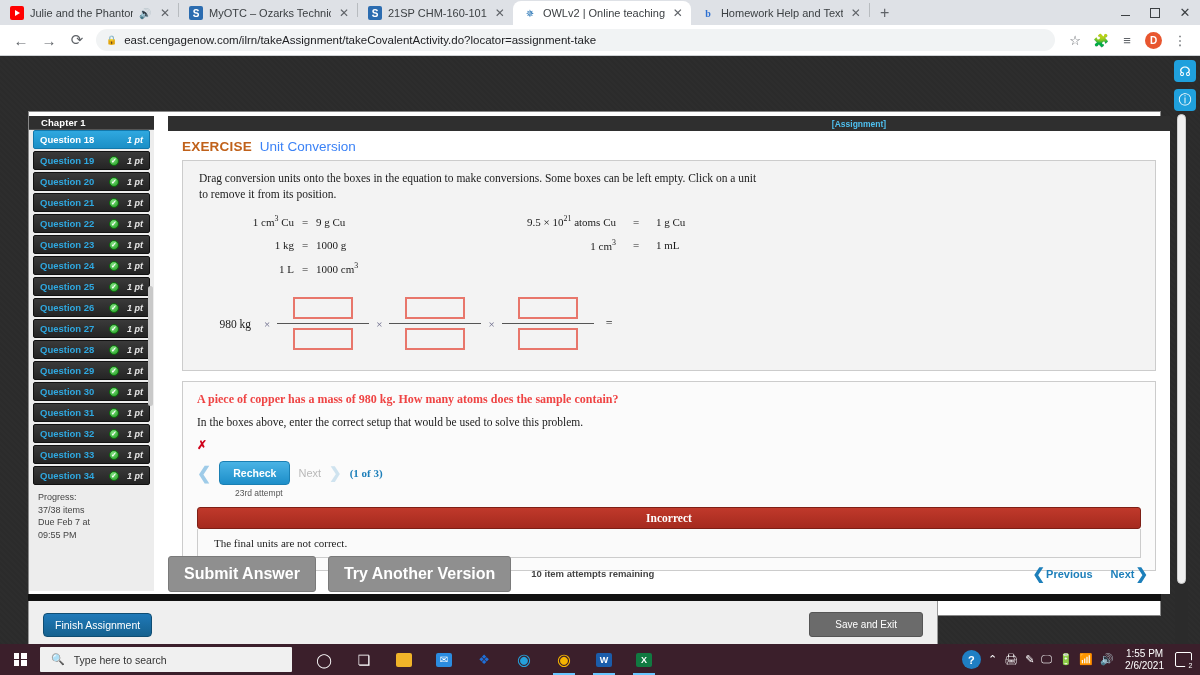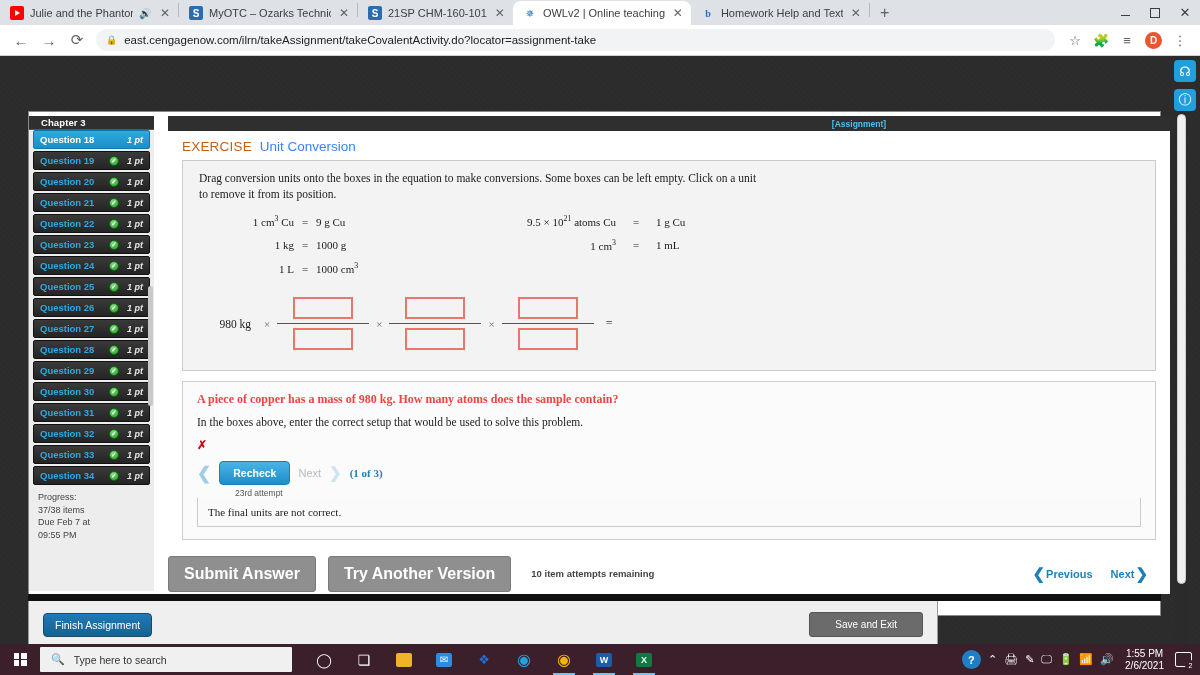--- a/index.html
+++ b/index.html
@@ -139,21 +139,21 @@
   .refbar {
     height:15px; background:#2f2f2f; display:flex; align-items:center;
     justify-content:center;
   }
   .refbar a { color:#4fc0f0; font-size:8.5px; font-weight:bold; text-decoration:none;
     margin-right:-380px; }
   .ex-head {
     padding:8px 0 6px 14px; font-size:13.5px; color:#333;
     font-family:"Liberation Sans", sans-serif;
   }
-  .ex-head .ex-word { color:#c0611a; font-weight:normal; letter-spacing:.2px; }
+  .ex-head .ex-word { color:#c0611a; font-weight:bold; letter-spacing:.2px; }
   .ex-head .ex-title { color:#3b82f6; font-weight:normal; margin-left:4px;}
 
   .ex-card {
     margin:0 14px; background:#f3f3f3; border:1px solid #ccc;
     padding:10px 16px 14px 16px; font-family:"Liberation Serif", serif;
     color:#1b1b1b;
   }
   .instr { font-size:11.5px; line-height:15.5px; max-width:560px; }
   .conv-table {
     margin:12px 0 12px 0; font-size:11px;
@@ -201,21 +201,21 @@
   .incorrect-bar {
     margin-top:9px; height:22px;
     background: linear-gradient(#c0392b,#a52a1e);
     border:1px solid #7d1f16; border-radius:3px;
     color:#fff; font-weight:bold; font-size:11.5px;
     display:flex; align-items:center; justify-content:center;
     font-family:"Liberation Serif", serif;
   }
   .feedback {
     border:1px solid #ccc; border-top:none; background:#fafafa;
-    padding:8px 10px; font-size:11px; color:#222;
+    padding:8px 16px; font-size:11px; color:#222;
   }
 
   
   .actions {
     position:absolute; left:168px; top:495px; right:30px; height:45px;
     display:flex; align-items:center;
   }
   .btn-grey {
     background:#8f8f8f; border:1px solid #7a7a7a; border-radius:3px;
     color:#fff; font-size:16px; font-weight:bold;
@@ -381,21 +381,21 @@
     <div class="profile-d">D</div>
     <div class="ic">⋮</div>
   </div>
 </div>
 
 <div class="page">
 
   <div class="white-panel"></div>
 
   <div class="sidebar">
-    <div class="chapter-head">Chapter 3</div>
+    <div class="chapter-head">Chapter 1</div>
     <div class="qlist">
 
       <div class="qitem active">
         <span class="qname">Question 18</span>
         <span class="pts">1 pt</span>
       </div>
 
       <div class="qitem">
         <span class="qname">Question 19</span>
         <span class="chk">✓</span>
@@ -576,20 +576,21 @@
 
       <div class="recheck-row">
         <span class="arrow-l">❮</span>
         <button class="btn-recheck">Recheck</button>
         <span class="next-dim">Next</span>
         <span class="arrow-r">❯</span>
         <span class="of3">(1 of 3)</span>
       </div>
       <div class="attempt">23rd attempt</div>
 
+      <div class="incorrect-bar">Incorrect</div>
       <div class="feedback">The final units are not correct.</div>
     </div>
   </div>
 
   <div class="actions">
     <button class="btn-grey">Submit Answer</button>
     <button class="btn-grey">Try Another Version</button>
     <span class="attempts-left">10 item attempts remaining</span>
     <div class="prevnext">
       <span class="pn">

